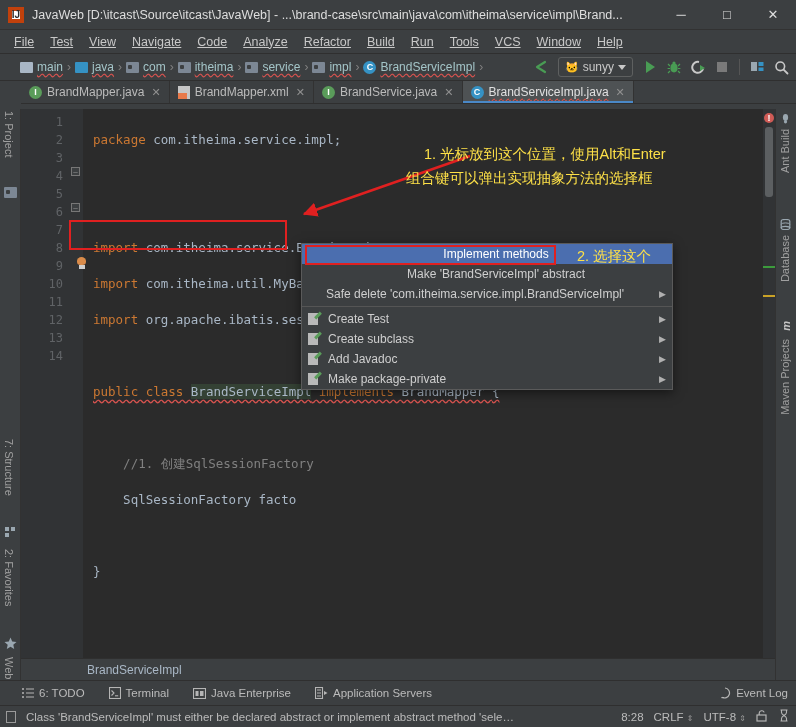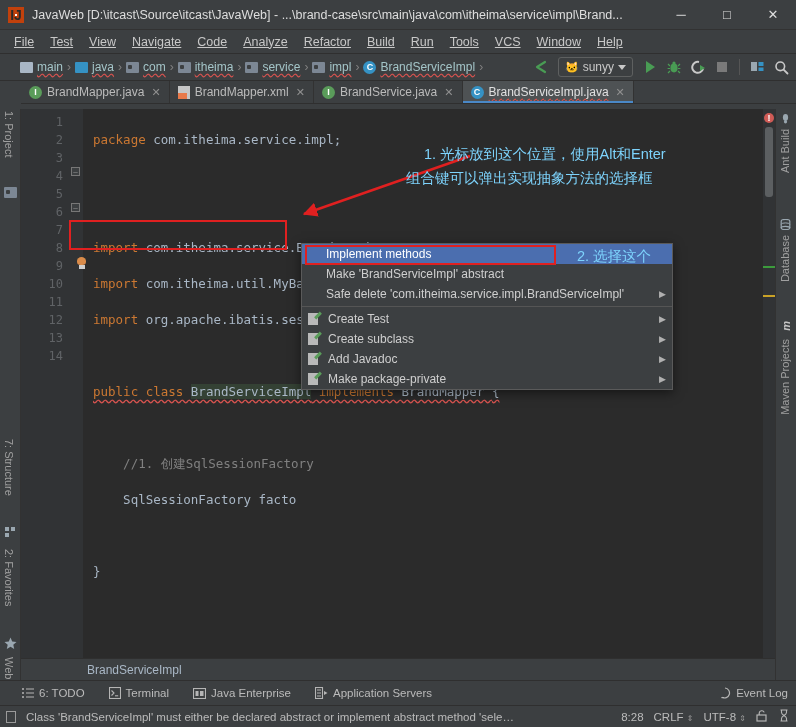--- a/index.html
+++ b/index.html
@@ -12,23 +12,23 @@
   }
   #app { position: relative; width: 796px; height: 727px; }
 
   
   .titlebar {
     height: 30px; background: #3c3f41; display: flex; align-items: center;
     border-bottom: 1px solid #323232;
   }
   .win-icon {
     width: 16px; height: 16px; margin-left: 8px; margin-right: 8px;
-    background: #ffffff; color: #2b2b2b; font-size: 14px; font-weight: bold;
+    background: #ffffff; color: #2b2b2b; font-size: 10px; font-weight: bold;
     display: flex; align-items: center; justify-content: center;
-    border: 7px solid #c2410c; flex: none;
+    border: 4px solid #c2410c; flex: none;
   }
   .title-text {
     font-size: 12.5px; color: #dedede; white-space: nowrap; overflow: hidden;
     flex: 1;
   }
   .win-btns { display: flex; align-items: center; height: 30px; }
   .win-btn {
     width: 46px; height: 30px; display: flex; align-items: center;
     justify-content: center; color: #dedede; font-size: 13px;
   }
@@ -171,36 +171,36 @@
   .scrollthumb { position: absolute; left: 2px; width: 8px; background: #5c5f61; border-radius: 3px; }
 
   .breadcrumb-bar {
     height: 22px; background: #3c3f41; border-top: 1px solid #2f2f2f;
     display: flex; align-items: center; padding-left: 66px;
     font-size: 12px; color: #a9b7c6; flex: none;
   }
 
   
   .ann-text {
-    position: absolute; color: #7dd3fc; font-size: 14.5px; line-height: 22px;
+    position: absolute; color: #fde047; font-size: 14.5px; line-height: 22px;
     white-space: pre; font-family: "Liberation Sans", sans-serif;
   }
   .ann-box {
     position: absolute; border: 2px solid #e02020; pointer-events: none;
   }
   .ann-arrow { position: absolute; pointer-events: none; }
 
   
   .popup {
     position: absolute; background: #3c3f41; border: 1px solid #5a5a5a;
     box-shadow: 0 3px 10px rgba(0,0,0,.5); z-index: 40;
   }
   .pm-item {
     display: flex; align-items: center; height: 20px; padding: 3px 6px;
-    font-size: 12px; color: #cfcfcf; gap: 7px; white-space: nowrap;
+    font-size: 12px; color: #cfcfcf; gap: 7px; white-space: nowrap; justify-content: center;
   }
   .pm-item.sel { background: #4b6eaf; color: #ffffff; }
   .pm-sep { height: 1px; background: #555; margin: 2px 0; }
   .pm-arrow { margin-left: auto; color: #b0b0b0; font-size: 9px; padding-left: 18px; }
   .ico-bulb-red { width: 11px; height: 12px; position: relative; flex: none; }
   .ico-bulb-red .t { width: 9px; height: 8px; border-radius: 50% 50% 35% 35%; background: #d95f4a; margin-left: 1px; }
   .ico-bulb-red .b { width: 5px; height: 3px; background: #d0d0d0; margin-left: 3px; }
   .ico-bulb-yel { width: 11px; height: 12px; position: relative; flex: none; }
   .ico-bulb-yel .t { width: 9px; height: 8px; border-radius: 50% 50% 35% 35%; background: #d9b441; margin-left: 1px; }
   .ico-bulb-yel .b { width: 5px; height: 3px; background: #d0d0d0; margin-left: 3px; }

